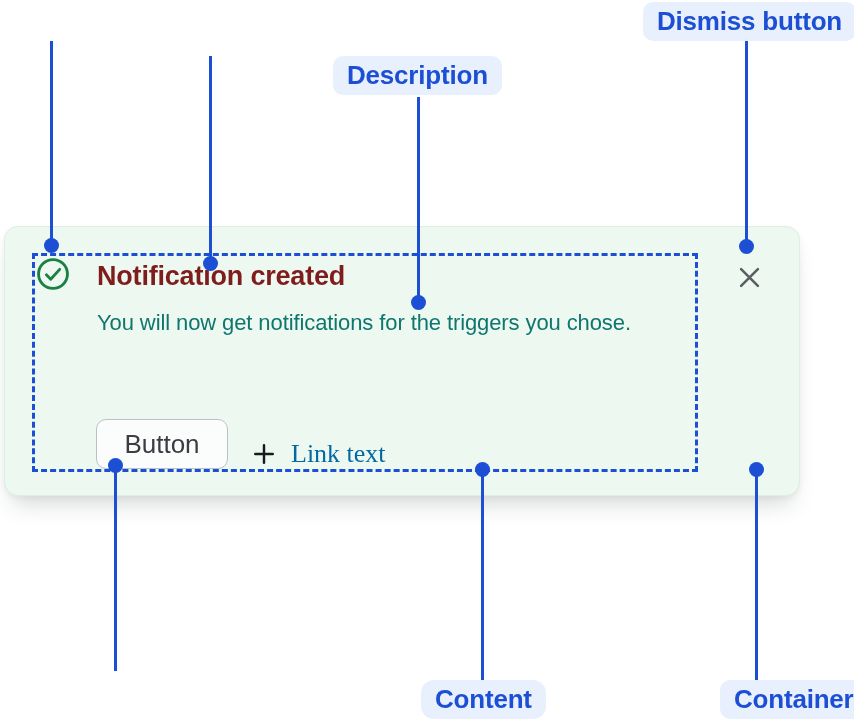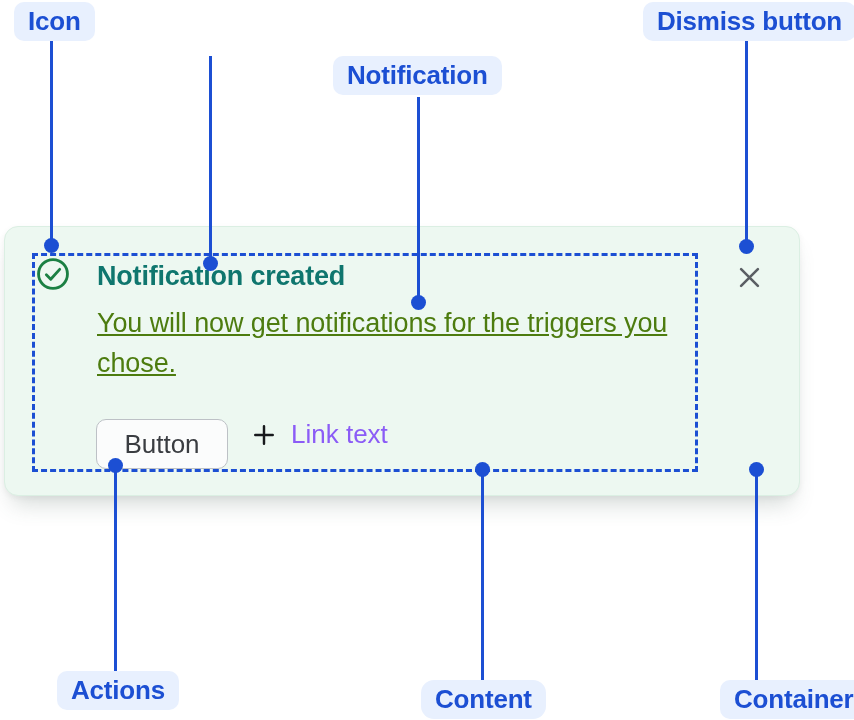--- a/index.html
+++ b/index.html
@@ -25,52 +25,50 @@
            z-index:10; }
 
   .content-outline { position:absolute; left:27px; top:26px; width:666px; height:219px;
                      border:3px dashed #1C4FD3; z-index:20; }
 
   .toast-icon { position:absolute; left:31px; top:30px; width:34px; height:34px;
                 color:#1B8043; z-index:25; }
   .toast-icon svg { width:34px; height:34px; display:block; }
 
   .toast-title { position:absolute; left:92px; top:34px; z-index:25;
-                 font-size:27px; font-weight:700; color:#0f766e; letter-spacing:-0.2px; }
+                 font-size:27px; font-weight:700; color:#7f1d1d; letter-spacing:-0.2px; }
 
   .toast-desc { position:absolute; left:92px; top:76px; width:616px; z-index:25;
-                font-size:27px; line-height:40px; color:#4d7c0f; letter-spacing:-0.1px;text-decoration:underline; }
+                font-size:22px; line-height:40px; color:#0f766e; letter-spacing:-0.1px; }
 
   .toast-actions { position:absolute; left:91px; top:192px; height:50px; z-index:25;
-                   display:flex; align-items:flex-start; gap:22px; }
+                   display:flex; align-items:flex-end; gap:22px; }
 
   .toast-button { width:132px; height:50px; background:#FBFCFC;
                   border:1.5px solid #BDC1C6; border-radius:10px;
                   font-family:"Liberation Sans", sans-serif;
                   font-size:26px; color:#3A3D41; display:flex; align-items:center;
                   justify-content:center; cursor:pointer; }
 
   .toast-link { display:flex; align-items:center; gap:13px; cursor:pointer;
-                font-size:26px; font-weight:500; color:#8b5cf6; text-decoration:none; }
+                font-size:26px; font-weight:500; color:#0369a1; text-decoration:none;font-family:Liberation Serif, serif; }
   .toast-link svg { width:28px; height:28px; display:block; }
 
   .dismiss-button { position:absolute; left:722px; top:30px; width:44px; height:40px;
                     background:none; border:none; color:#5B5F64; cursor:pointer;
                     display:flex; align-items:center; justify-content:center; z-index:25; }
   .dismiss-button svg { width:31px; height:31px; display:block; }
 </style>
 </head>
 <body>
 
 <div class="stage">
 
-  <div class="pill" style="left:14px; top:2px;">Icon</div>
-  <div class="pill" style="left:333px; top:56px;">Notification</div>
+  <div class="pill" style="left:333px; top:56px;">Description</div>
   <div class="pill" style="left:643px; top:2px;">Dismiss button</div>
-  <div class="pill" style="left:57px; top:671px;">Actions</div>
   <div class="pill" style="left:421px; top:680px;border-radius:13px;">Content</div>
   <div class="pill" style="left:720px; top:680px;">Container</div>
 
   <div class="line" style="left:50px;  top:41px;  height:204px;"></div>
   <div class="line" style="left:209px; top:56px;  height:208px;"></div>
   <div class="line" style="left:417px; top:97px;  height:206px;"></div>
   <div class="line" style="left:745px; top:41px;  height:206px;"></div>
   <div class="line" style="left:114px; top:465px; height:206px;"></div>
   <div class="line" style="left:481px; top:470px; height:210px;"></div>
   <div class="line" style="left:755px; top:470px; height:210px;"></div>

